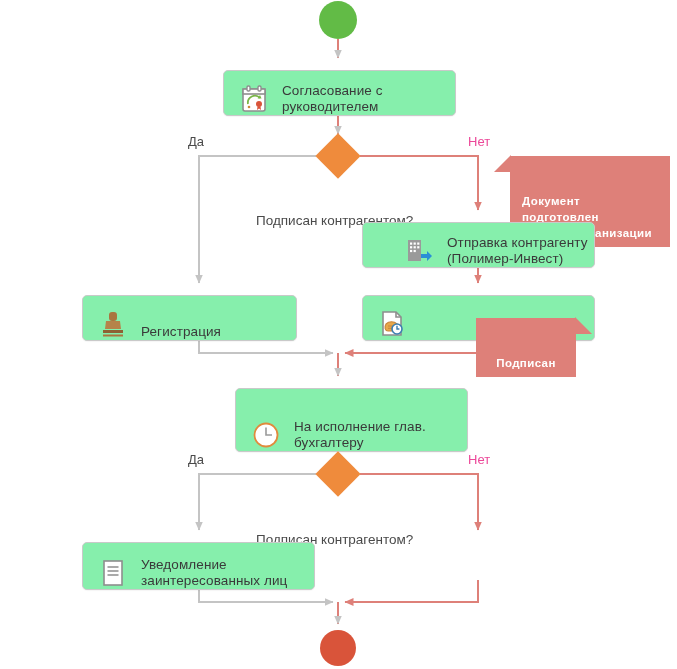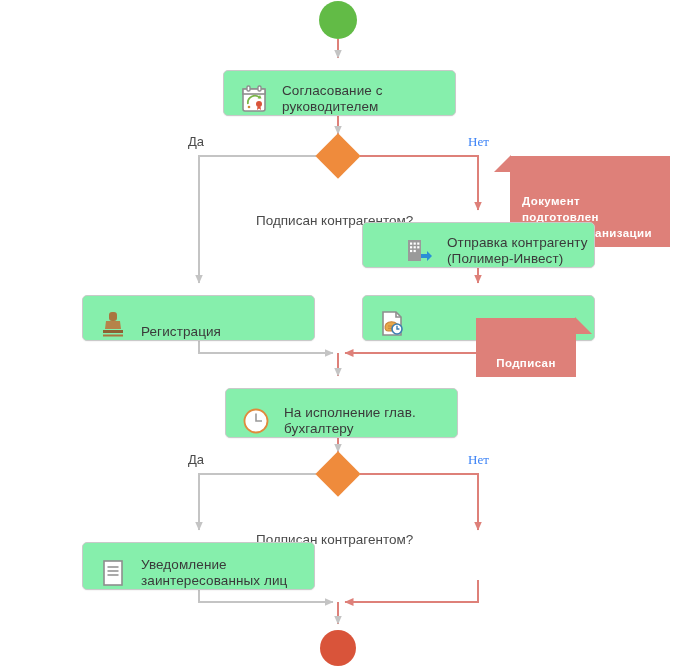--- a/index.html
+++ b/index.html
@@ -75,21 +75,21 @@
   }
 
   
   .branch-label {
     position: absolute;
     font-size: 13px;
     line-height: 15px;
     white-space: nowrap;
   }
   .branch-yes { color: #4a4a4a; text-align: center; }
-  .branch-no  { color: #3b82f6; font-family: Liberation Serif, serif; }
+  .branch-no  { color: #ec4899; }
 
   .decision-caption {
     position: absolute;
     font-size: 13.5px;
     color: #4a4a4a;
     white-space: nowrap;
     margin-top: 33px;
   }
 
   
@@ -216,21 +216,21 @@
           <rect x="5" y="12.9" width="2.2" height="2.2"></rect>
           <rect x="8.6" y="12.9" width="2.2" height="2.2"></rect>
         </g>
         <path d="M16,17 L22,17 L22,14 L27,19 L22,24 L22,21 L16,21 z" fill="#2a8fd6"></path>
       </svg>
     </span>
     <span class="node-label">Отправка контрагенту
 (Полимер-Инвест)</span>
   </div>
 
-  <div class="node" style="left:82px; top:285px; width:233px; height:46px;">
+  <div class="node" style="left:82px; top:285px; width:215px; height:46px;">
     <span class="icon-wrap">
       <svg width="26" height="28" viewBox="0 0 26 28" xmlns="http://www.w3.org/2000/svg">
         <rect x="9" y="2" width="8" height="9" rx="3" fill="#a9763f"></rect>
         <path d="M6,11 L20,11 L21,19 L5,19 z" fill="#b5834a"></path>
         <rect x="3" y="20" width="20" height="3" fill="#8d6233"></rect>
         <rect x="3" y="24.5" width="20" height="2" fill="#a9763f"></rect>
       </svg>
     </span>
     <span class="node-label">Регистрация</span>
   </div>
@@ -246,21 +246,21 @@
         <path d="M18,15.8 L18,19 L20.4,19" fill="none" stroke="#3c7fb1" stroke-width="1.4"></path>
       </svg>
     </span>
   </div>
 
   <div class="callout tail-tr" style="left:428px; top:318px; width:100px; text-align:center;margin-left:48px;">
     <span class="tail"></span>
     <span>Подписан</span>
   </div>
 
-  <div class="node" style="left:225px; top:378px; width:233px; height:50px;">
+  <div class="node" style="left:235px; top:378px; width:233px; height:64px;">
     <span class="icon-wrap">
       <svg width="28" height="28" viewBox="0 0 28 28" xmlns="http://www.w3.org/2000/svg">
         <circle cx="14" cy="14" r="11.5" fill="#ffffff" stroke="#e08a3c" stroke-width="1.8"></circle>
         <path d="M14,6.5 L14,14 L20,14" fill="none" stroke="#9a9a9a" stroke-width="1.6"></path>
       </svg>
     </span>
     <span class="node-label">На исполнение глав.
 бухгалтеру</span>
   </div>
 

